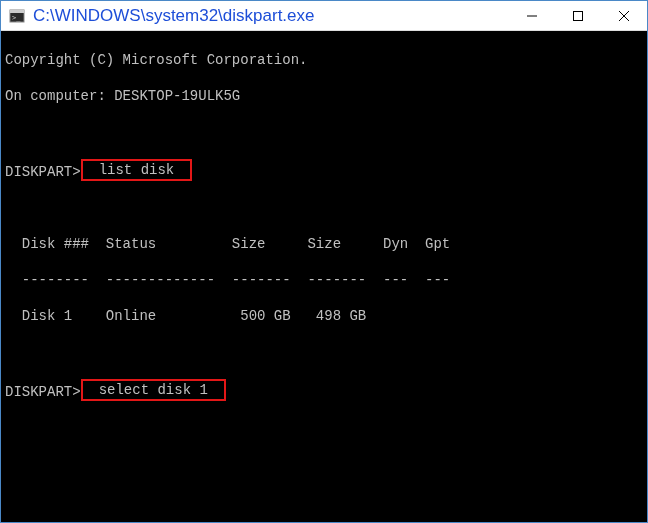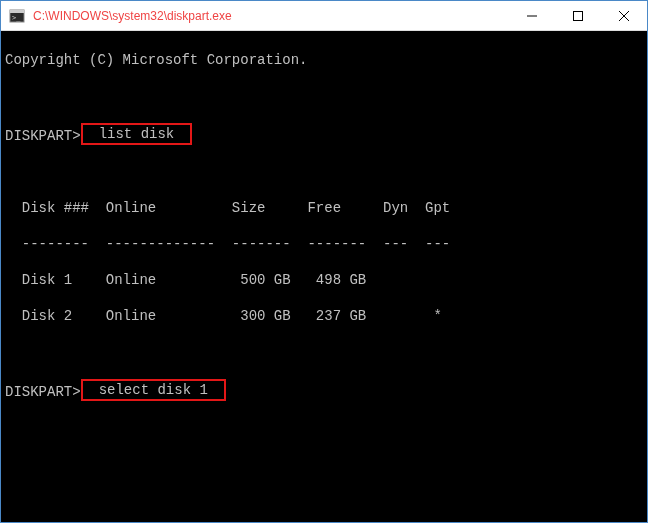--- a/index.html
+++ b/index.html
@@ -32,22 +32,22 @@
     width: 16px;
     height: 16px;
     margin-left: 8px;
     margin-right: 8px;
     display: flex;
     align-items: center;
     justify-content: center;
   }
   .titlebar-title {
     flex: 1;
-    font-size: 12px;
-    color: #ef4444;
+    font-size: 17px;
+    color: #1d4ed8;
   }
   .titlebar-controls {
     display: flex;
     height: 100%;
   }
   .titlebar-btn {
     width: 46px;
     height: 100%;
     display: flex;
     align-items: center;
@@ -107,27 +107,27 @@
         <svg class="win-icon" viewBox="0 0 10 10">
             <line x1="0" y1="0" x2="10" y2="10" stroke="#000" stroke-width="1"></line>
             <line x1="10" y1="0" x2="0" y2="10" stroke="#000" stroke-width="1"></line>
           </svg>
       </div>
     </div>
   </div>
 
   <div class="terminal">
 <div class="line">Copyright (C) Microsoft Corporation.</div>
+<div class="line">On computer: DESKTOP-19ULK5G</div>
 <div class="line"></div>
 <div class="line prompt-line"><span class="prompt-text">DISKPART&gt;</span> <span class="hl">list disk</span></div>
 <div class="line"></div>
-<div class="line">  Disk ###  Online         Size     Free     Dyn  Gpt</div>
+<div class="line">  Disk ###  Status         Size     Size     Dyn  Gpt</div>
 <div class="line">  --------  -------------  -------  -------  ---  ---</div>
 <div class="line">  Disk 1    Online          500 GB   498 GB</div>
-<div class="line">  Disk 2    Online          300 GB   237 GB        *</div>
 <div class="line"></div>
 <div class="line prompt-line"><span class="prompt-text">DISKPART&gt;</span> <span class="hl">select disk 1</span></div>
 <div class="line"></div>
 
 
 
 
 
 
 

